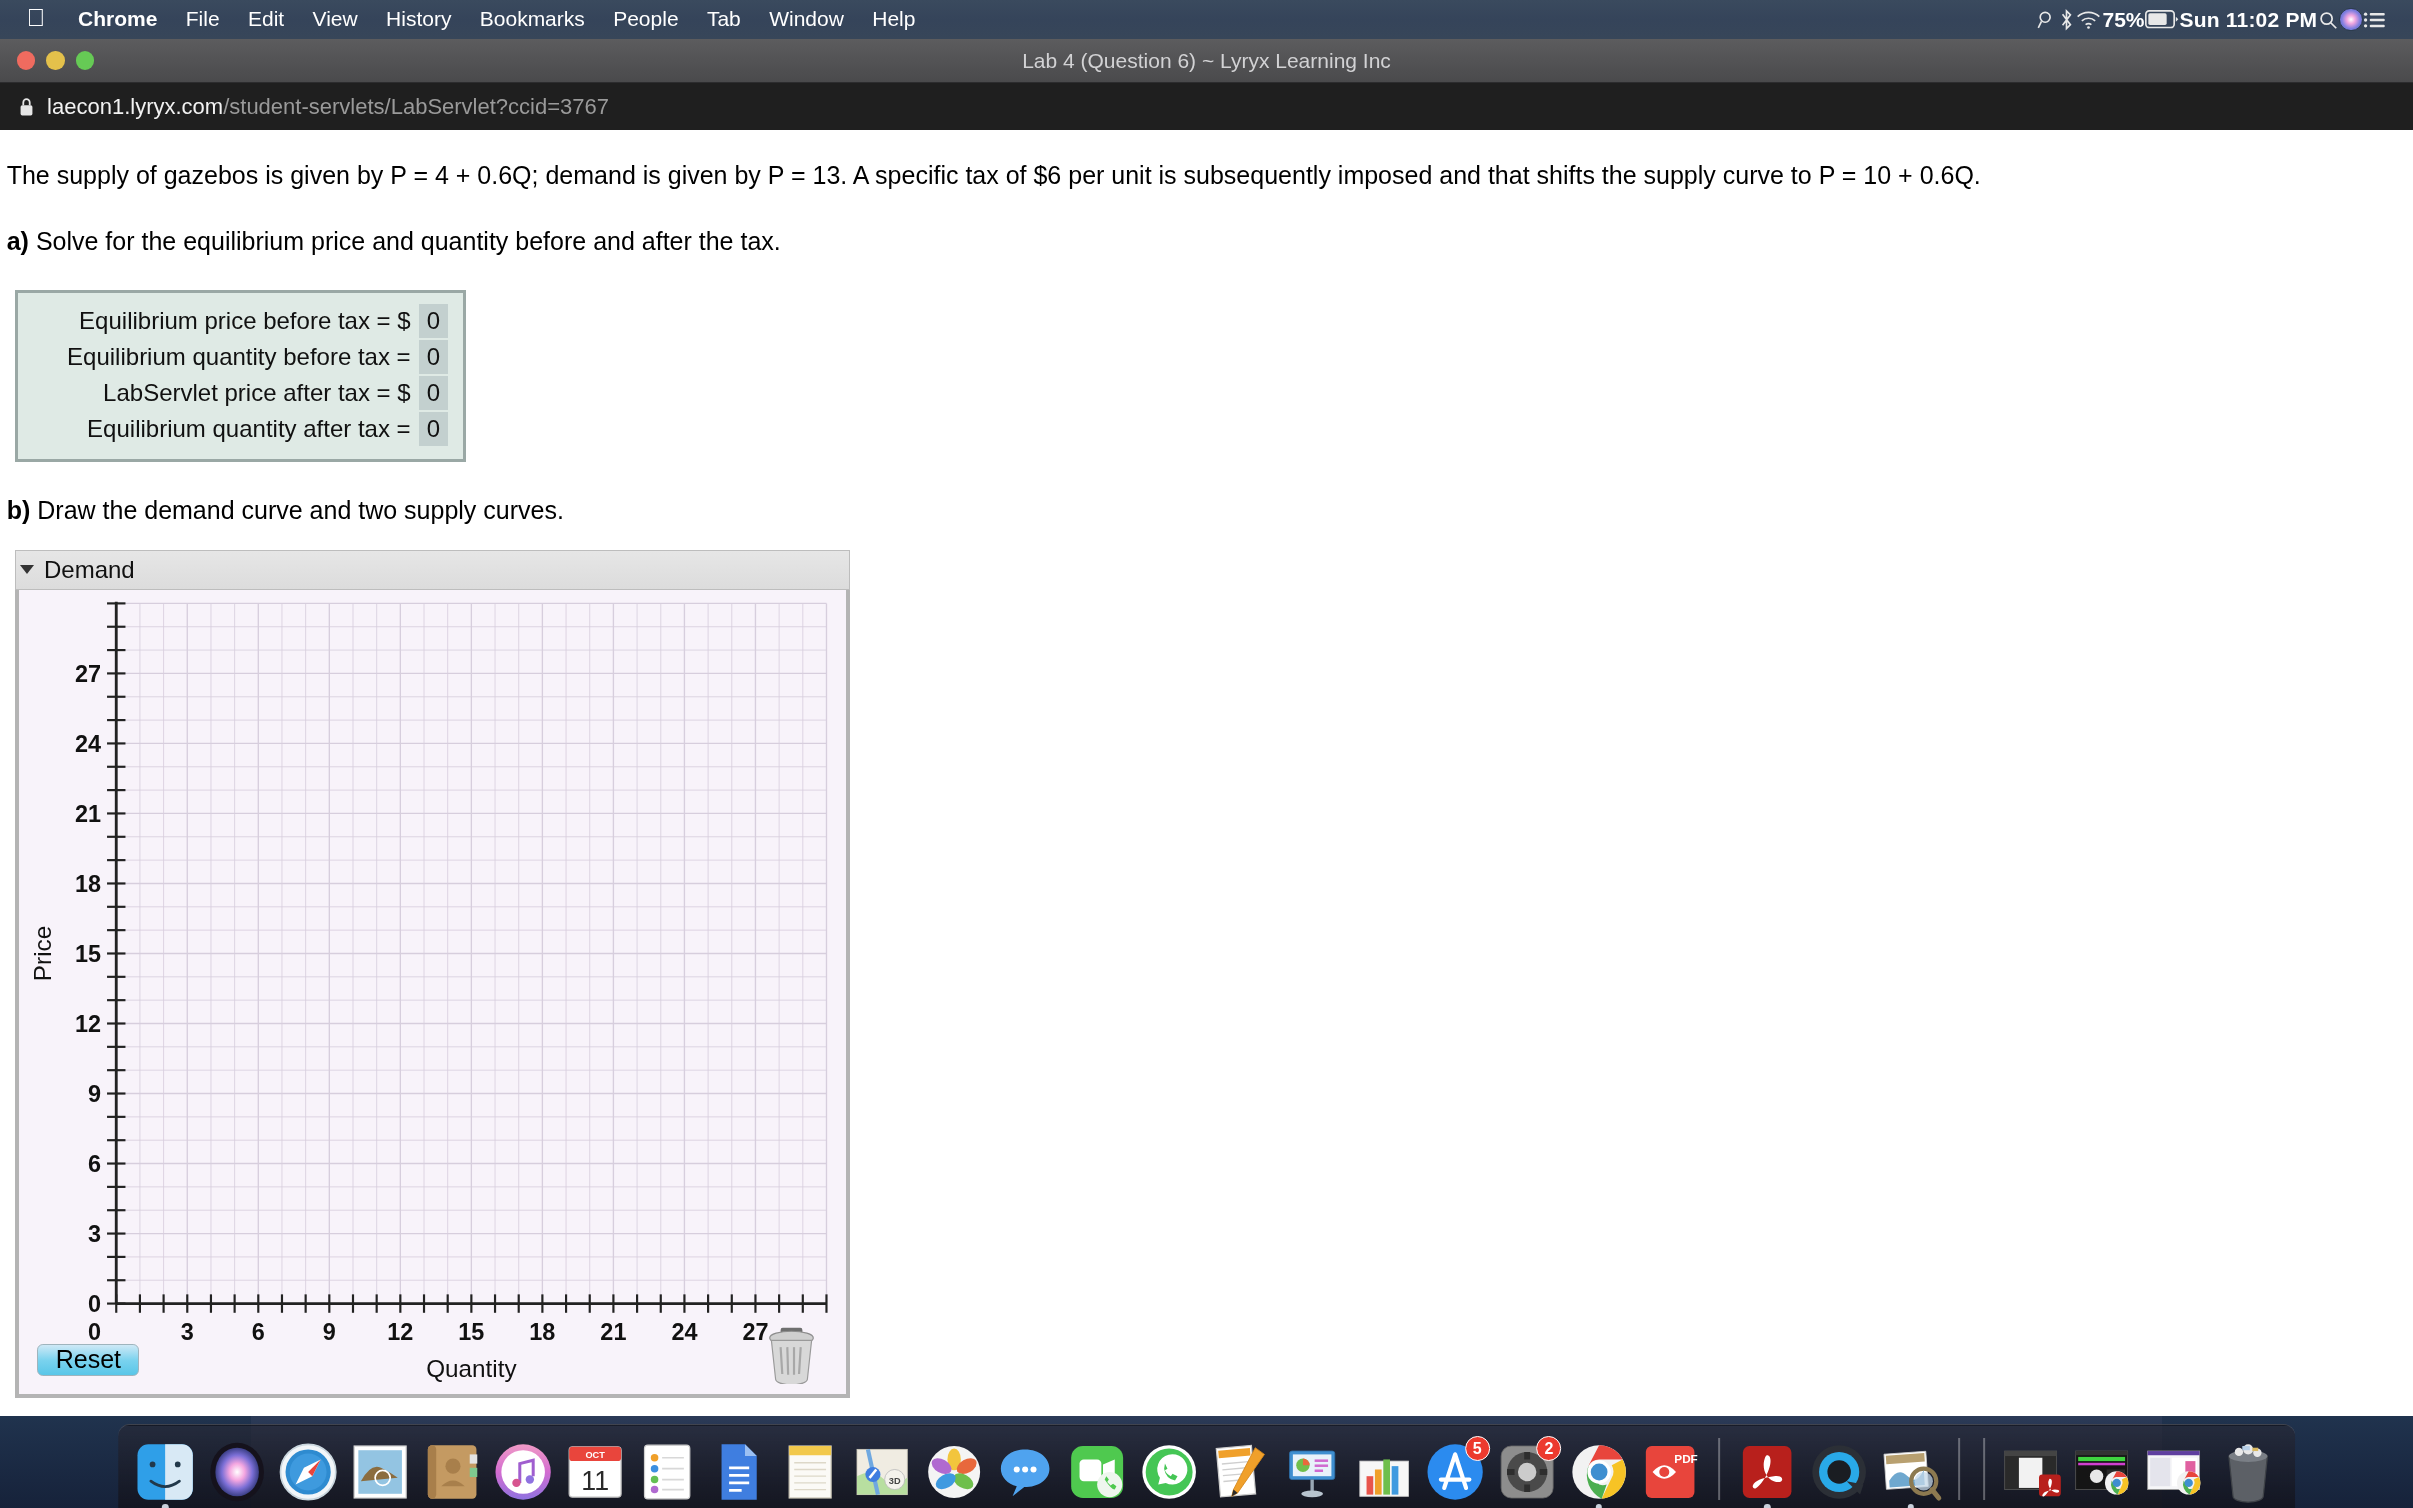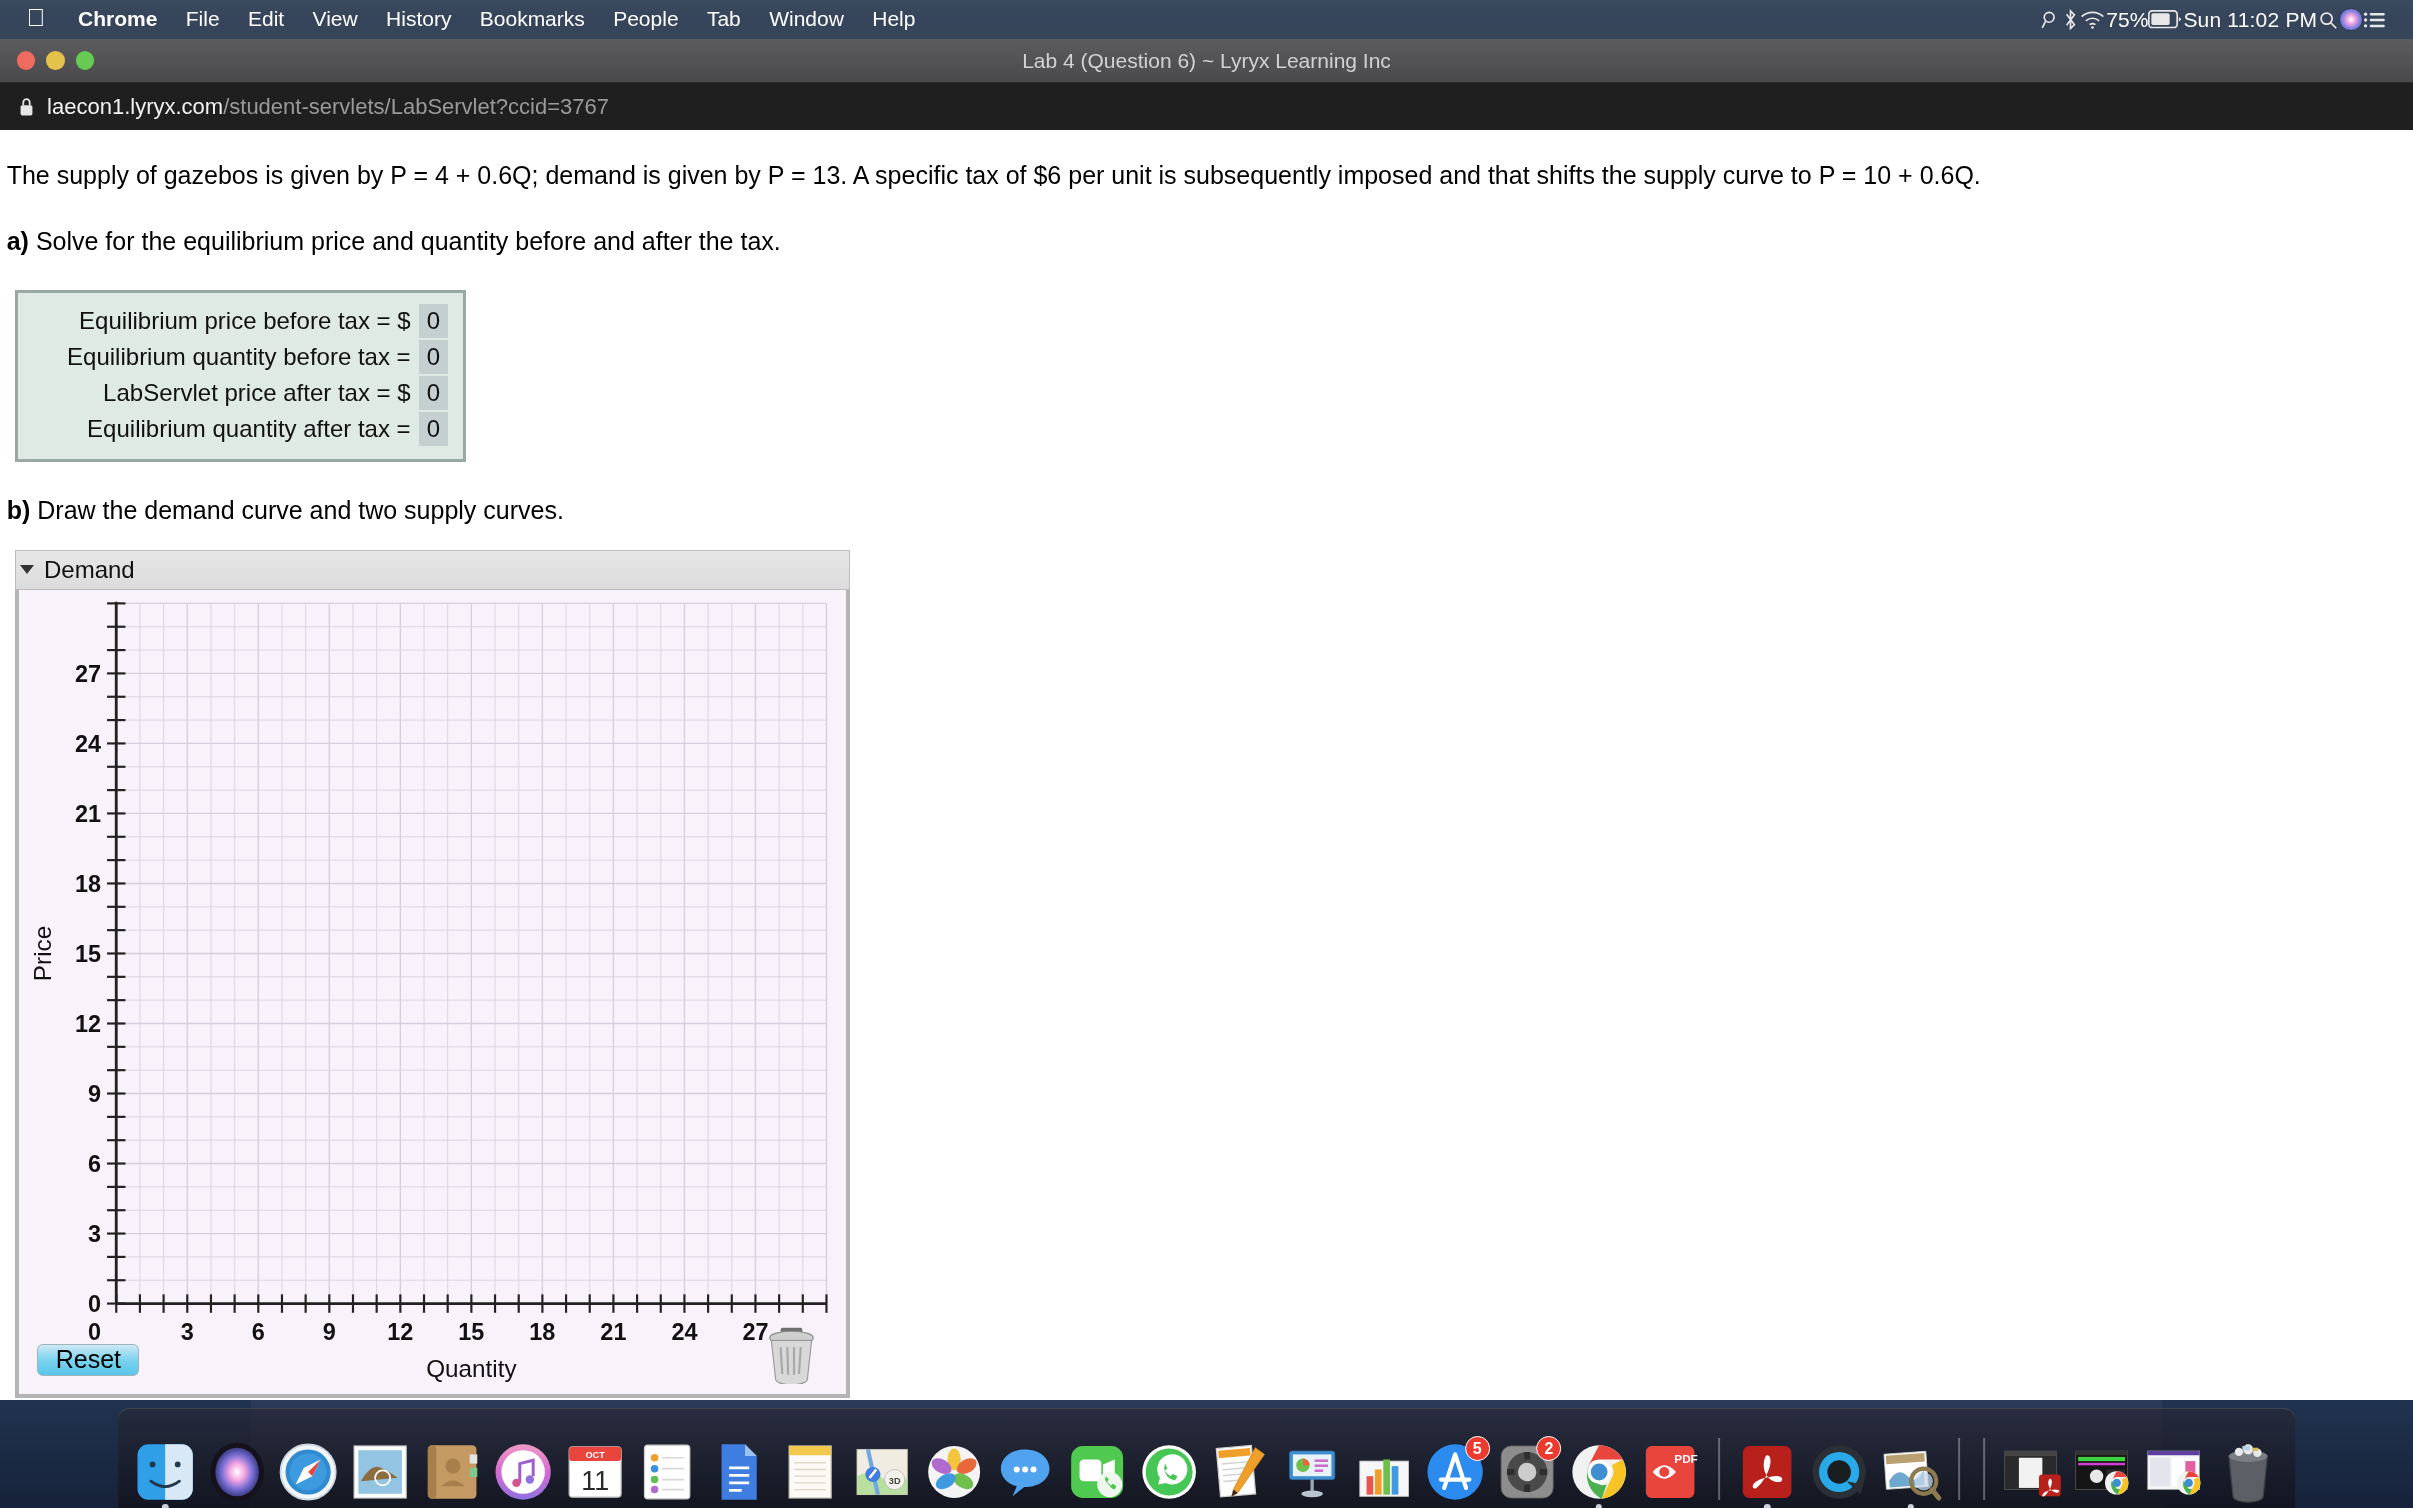--- a/index.html
+++ b/index.html
@@ -19,20 +19,21 @@
     padding: 0 15px;
     z-index: 50;
   }
   .menubar-left { display: flex; align-items: center; gap: 0; }
   .apple-logo { font-size: 25px; line-height: 1; padding: 0 18.4px 3.4px 11.7px; }
   .menu-item { padding: 0 14.2px; white-space: nowrap; }
   .menu-item.bold { font-weight: bold; }
   .menubar-right {
     margin-left: auto; display: flex; 
     padding-right: 11.7px;
+    font-weight: bold;
   }
   .mb-icon { display: flex; align-items: center; justify-content: center; }
   .clock { font-size: 21px; white-space: nowrap; letter-spacing: 0.2px;}
   .battery-pct { font-size: 21px; }
 
   
   .siri-dot {
     width: 23.5px; height: 23.5px; border-radius: 50%;
     background: radial-gradient(circle at 50% 50%, #ffffff 0%, #f0a6e0 28%, #7f7ee0 60%, #4f5fb0 100%);
     border: 0.8px solid #2b3a4c;
@@ -151,21 +152,21 @@
   }
   .trash-btn {
     position: absolute; right: 25px; bottom: 10px;
     width: 59px; height: 62px;
     background: transparent; border: none; cursor: pointer;
     padding: 0;
   }
 
   
   .dock-wrap {
-    position: absolute; left: 0; bottom: 0; width: 2413px; height: 108px;
+    position: absolute; left: 0; bottom: 0; width: 2413px; height: 92px;
     background: linear-gradient(180deg,#2b3a57 0%, #1c2436 100%);
     overflow: hidden;
   }
   .desktop-left, .desktop-right {
     position: absolute; top: 0; bottom: 0; width: 251px;
     background: linear-gradient(180deg,#20334e 0%, #16223a 100%);
   }
   .desktop-left { left: 0; }
   .desktop-right { right: 0; }
   .dock {

